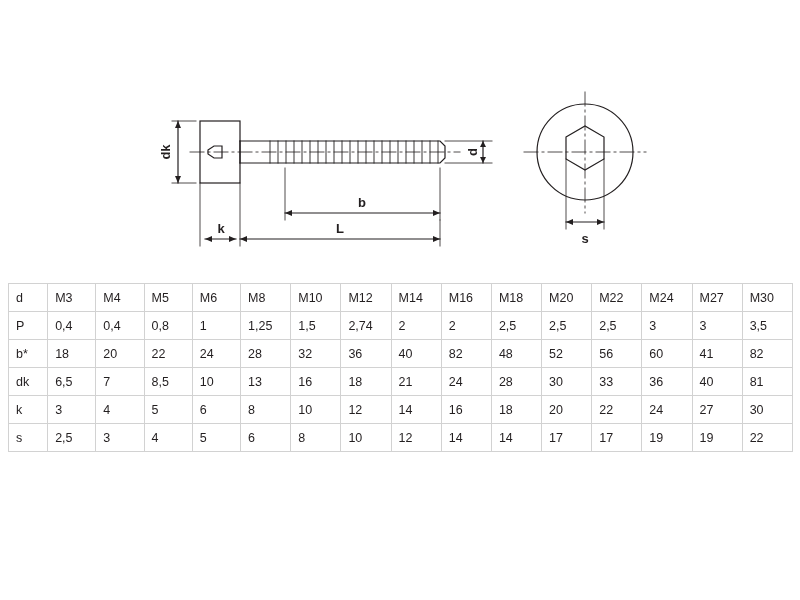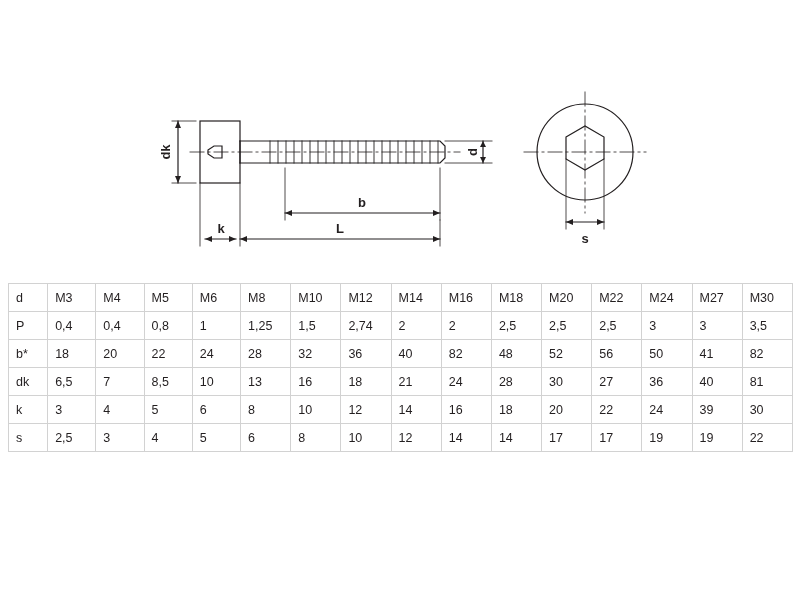--- a/index.html
+++ b/index.html
@@ -227,58 +227,58 @@
       <td class="cell">22</td>
       <td class="cell">24</td>
       <td class="cell">28</td>
       <td class="cell">32</td>
       <td class="cell">36</td>
       <td class="cell">40</td>
       <td class="cell">82</td>
       <td class="cell">48</td>
       <td class="cell">52</td>
       <td class="cell">56</td>
-      <td class="cell">50</td>
+      <td class="cell">60</td>
       <td class="cell">41</td>
       <td class="cell">82</td>
     </tr>
     <tr>
       <td class="rowhead">dk</td>
       <td class="cell">6,5</td>
       <td class="cell">7</td>
       <td class="cell">8,5</td>
       <td class="cell">10</td>
       <td class="cell">13</td>
       <td class="cell">16</td>
       <td class="cell">18</td>
       <td class="cell">21</td>
       <td class="cell">24</td>
       <td class="cell">28</td>
       <td class="cell">30</td>
-      <td class="cell">27</td>
+      <td class="cell">33</td>
       <td class="cell">36</td>
       <td class="cell">40</td>
       <td class="cell">81</td>
     </tr>
     <tr>
       <td class="rowhead">k</td>
       <td class="cell">3</td>
       <td class="cell">4</td>
       <td class="cell">5</td>
       <td class="cell">6</td>
       <td class="cell">8</td>
       <td class="cell">10</td>
       <td class="cell">12</td>
       <td class="cell">14</td>
       <td class="cell">16</td>
       <td class="cell">18</td>
       <td class="cell">20</td>
       <td class="cell">22</td>
       <td class="cell">24</td>
-      <td class="cell">39</td>
+      <td class="cell">27</td>
       <td class="cell">30</td>
     </tr>
     <tr>
       <td class="rowhead">s</td>
       <td class="cell">2,5</td>
       <td class="cell">3</td>
       <td class="cell">4</td>
       <td class="cell">5</td>
       <td class="cell">6</td>
       <td class="cell">8</td>

